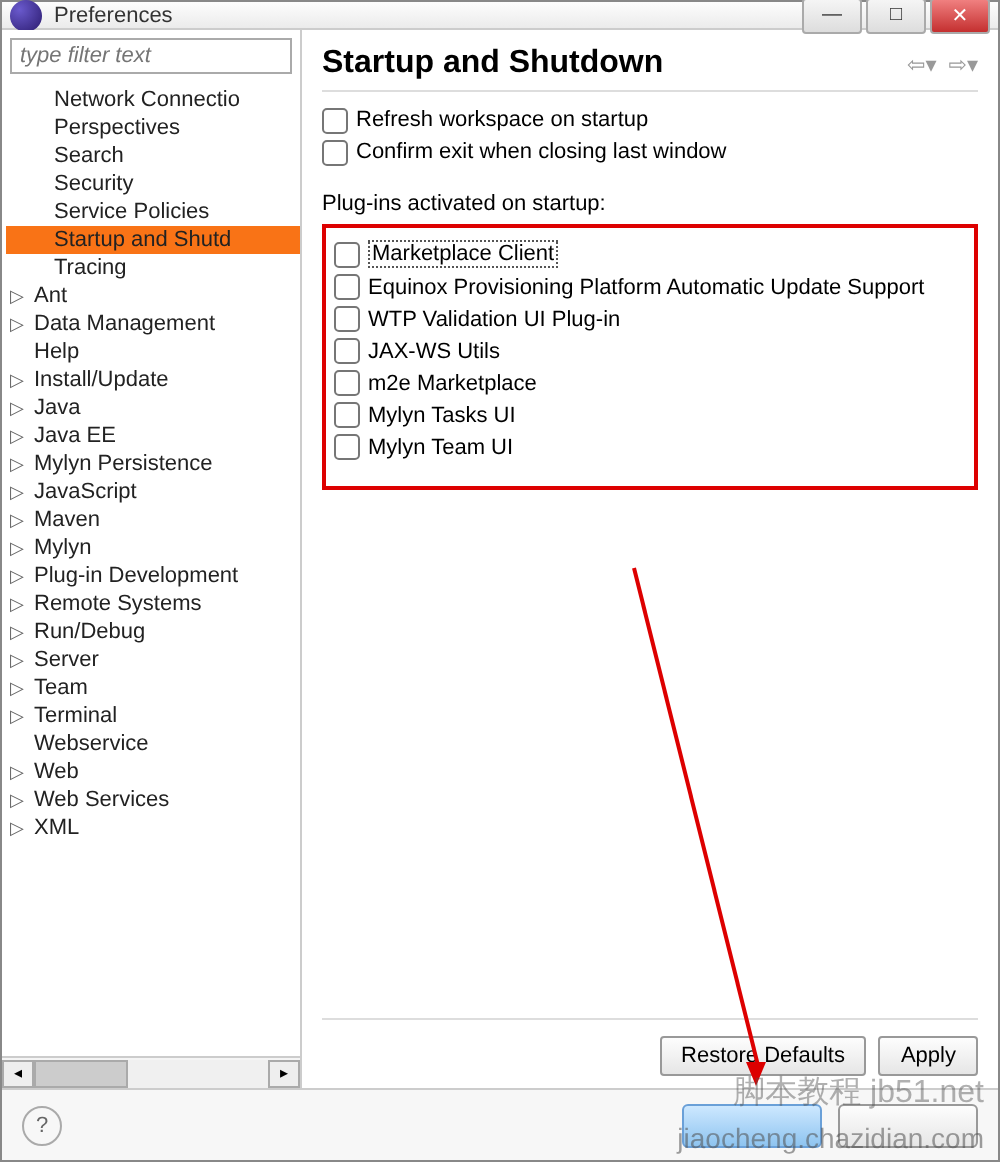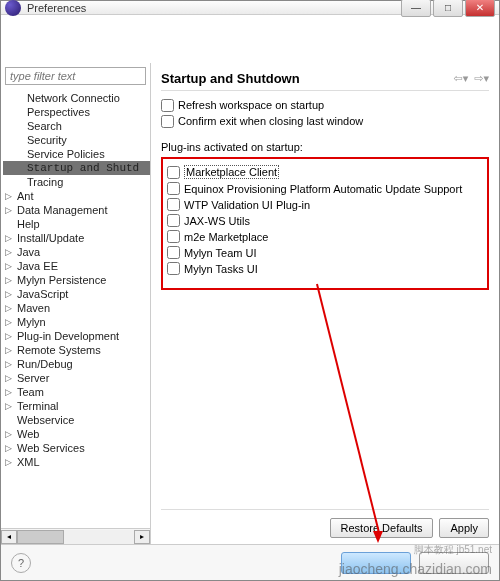--- a/index.html
+++ b/index.html
@@ -4,53 +4,53 @@
 <style>
 * { box-sizing: border-box; margin: 0; padding: 0; font-family: Tahoma, sans-serif; font-size: 11px; }
 body { background: #f0f0f0; width: 500px; height: 581px; overflow: hidden; position: relative; }
 .window { width: 500px; height: 581px; background: #fff; border: 1px solid #888; display: flex; flex-direction: column; }
 .titlebar { background: linear-gradient(#fdfdfd,#ebebeb); height: 14px; display: flex; align-items: center; padding: 0 4px; border-bottom: 1px solid #ccc; }
 .titlebar .icon { width: 16px; height: 16px; background: radial-gradient(circle at 30% 30%, #6a5acd, #2a1a6d); border-radius: 50%; margin-right: 6px; }
 .titlebar .title { flex: 1; color: #333; }
 .winbtns { display: flex; gap: 2px; }
 .winbtn { width: 30px; height: 18px; background: linear-gradient(#f5f5f5,#ddd); border: 1px solid #aaa; border-radius: 2px; display: flex; align-items: center; justify-content: center; font-size: 10px; color: #333; }
 .winbtn.close { background: linear-gradient(#f08080,#c43030); color: #fff; }
-.body { flex: 1; display: flex; overflow: hidden; margin-top: 48px; }
+.body { flex: 1; display: flex; overflow: hidden; }
 .sidebar { width: 150px; border-right: 1px solid #ccc; display: flex; flex-direction: column; background: #fff; }
 .filter { margin: 4px; }
 .filter input { width: 100%; padding: 2px 4px; border: 1px solid #aaa; color: #888; font-style: italic; }
 .tree { flex: 1; overflow-y: auto; overflow-x: hidden; padding: 2px 0 2px 2px; }
 .tree-item { display: flex; align-items: center; padding: 1px 2px; white-space: nowrap; color: #222; cursor: default; }
 .tree-item.child { padding-left: 24px; }
 .arrow { width: 10px; display: inline-block; color: #666; font-size: 9px; margin-right: 2px; }
-.tree-item.sel { background: #737373; font-family: Liberation Mono, monospace; }
+.tree-item.sel { background: #f97316; }
 .hscroll { height: 16px; border-top: 1px solid #ccc; background: #f5f5f5; display: flex; align-items: center; }
 .hscroll .sbtn { width: 16px; height: 14px; border: 1px solid #aaa; background: #eee; display: flex; align-items: center; justify-content: center; font-size: 8px; }
 .hscroll .track { flex: 1; height: 14px; background: #f0f0f0; position: relative; }
 .hscroll .thumb { position: absolute; left: 0; top: 0; width: 40%; height: 100%; background: #ccc; border: 1px solid #aaa; }
 .content { flex: 1; display: flex; flex-direction: column; padding: 8px 10px 6px 10px; overflow: hidden; }
 .chead { display: flex; align-items: center; border-bottom: 1px solid #ddd; padding-bottom: 4px; margin-bottom: 8px; }
-.chead h1 { font-size: 13px; font-weight: bold; flex: 1; }
+.chead h1 { font-size: 16px; font-weight: bold; flex: 1; }
 .navbtn { color: #999; margin-left: 6px; font-size: 11px; }
 .opt { display: flex; margin-bottom: 3px; }
 .opt input { margin-right: 4px; }
 .seclabel { margin-top: 10px; margin-bottom: 4px; }
 .plugins { border: 2px solid #d00; padding: 6px 4px 10px 4px; }
 .plugin { display: flex; align-items: center; margin-bottom: 3px; }
 .plugin input { margin-right: 4px; }
 .plugin .lbl.hl { border: 1px dotted #555; padding: 0 1px; }
 .buttons { margin-top: auto; display: flex; justify-content: flex-end; gap: 6px; border-top: 1px solid #ddd; padding-top: 8px; }
 .btn { padding: 3px 10px; background: linear-gradient(#fdfdfd,#e6e6e6); border: 1px solid #999; border-radius: 2px; }
 .footer { height: 36px; border-top: 1px solid #ccc; display: flex; align-items: center; padding: 0 10px; background: #f7f7f7; }
 .help { width: 20px; height: 20px; border: 1px solid #aaa; border-radius: 50%; display: flex; align-items: center; justify-content: center; color: #666; }
 .footer .spacer { flex: 1; }
 .footer .fbtn { width: 70px; height: 22px; background: linear-gradient(#cde8ff,#8ec4f0); border: 1px solid #6aa0d8; border-radius: 3px; margin-left: 8px; }
 .redline { position: absolute; width: 2px; background: #d00; transform-origin: top; }
 .arrowhead { position: absolute; width: 0; height: 0; border-left: 5px solid transparent; border-right: 5px solid transparent; border-top: 12px solid #d00; }
-.watermark { position: absolute; right: 8px; bottom: 24px; color: rgba(80,80,80,.45); font-size: 10px; font-family: sans-serif; pointer-events: none; }
+.watermark { position: absolute; right: 8px; bottom: 24px; color: rgba(80,80,80,.45); font-size: 16px; font-family: sans-serif; pointer-events: none; }
 .watermark2 { position: absolute; right: 8px; bottom: 4px; color: rgba(80,80,80,.55); font-size: 14px; pointer-events: none; }
 </style>
 </head>
 <body>
 
 <div class="window">
   <div class="titlebar">
     <div class="icon"></div>
     <div class="title">Preferences</div>
     <div class="winbtns">
@@ -192,25 +192,25 @@
           <label class="plugin">
             <input type="checkbox" style="">
             <span class="lbl">JAX-WS Utils</span>
           </label>
           <label class="plugin">
             <input type="checkbox" style="">
             <span class="lbl">m2e Marketplace</span>
           </label>
           <label class="plugin">
             <input type="checkbox" style="">
+            <span class="lbl">Mylyn Tasks UI</span>
+          </label>
+          <label class="plugin">
+            <input type="checkbox" style="">
             <span class="lbl">Mylyn Team UI</span>
-          </label>
-          <label class="plugin">
-            <input type="checkbox" style="">
-            <span class="lbl">Mylyn Tasks UI</span>
           </label>
         </div>
       <div class="buttons">
         <button class="btn">Restore Defaults</button>
         <button class="btn">Apply</button>
       </div>
     </div>
   </div>
   <div class="footer">
     <div class="help">?</div>

